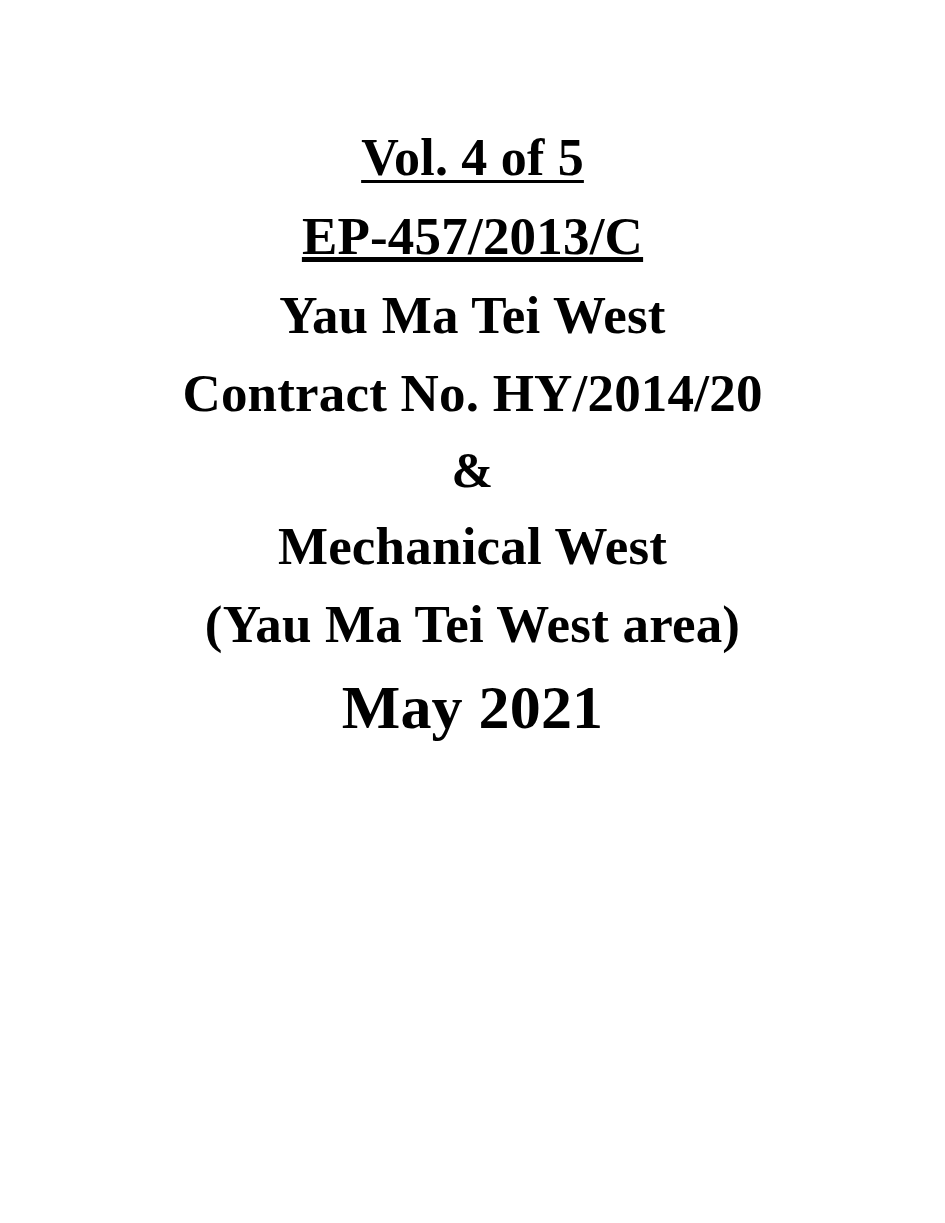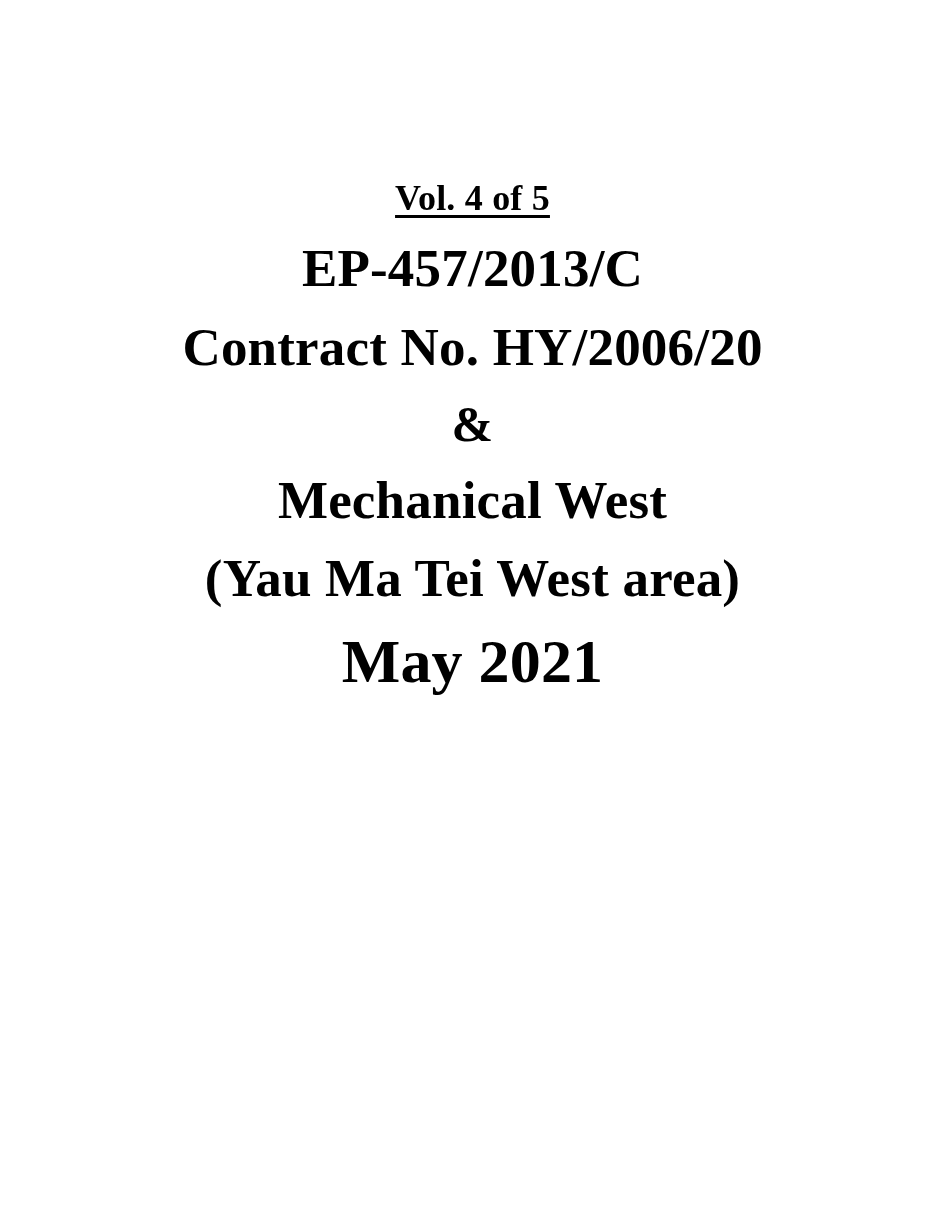--- a/index.html
+++ b/index.html
@@ -32,34 +32,35 @@
     text-align: center;
     line-height: 1.0;
     white-space: nowrap;
     letter-spacing: 0.2px;
   }
   .line-underline {
     text-decoration: underline;
     text-underline-offset: 5px;
     text-decoration-thickness: 3px;
   }
-  .sz-1 { font-size: 36px; margin-bottom: 26px; margin-top: 48px; }
-  .sz-2 { font-size: 53px; margin-bottom: 26px; }
+  .sz-1 { font-size: 52px; margin-bottom: 26px; }
+  .sz-2 { font-size: 53px; margin-bottom: 26px; text-decoration: underline; }
   .sz-3 { font-size: 53px; margin-bottom: 25px; }
   .sz-amp { font-size: 50px; margin-bottom: 25px; }
   .sz-wide { font-size: 53px; margin-bottom: 2px; }
   .sz-wide2 { font-size: 53px; margin-bottom: 25px; }
   .sz-last { font-size: 62px; margin-bottom: 0; }
 </style>
 </head>
 <body>
 
 <div class="page">
   <div class="title-block">
     <div class="line line-underline sz-1">Vol. 4 of 5</div>
     <div class="line sz-2">EP-457/2013/C</div>
-    <div class="line sz-3">Contract No. HY/2006/20</div>
+    <div class="line sz-3">Yau Ma Tei West</div>
+    <div class="line sz-3">Contract No. HY/2014/20</div>
     <div class="line sz-amp">&amp;</div>
     <div class="line sz-wide2">Mechanical West</div>
     <div class="line sz-3">(Yau Ma Tei West area)</div>
     <div class="line sz-last">May 2021</div>
   </div>
 </div>
 
 </body></html>

